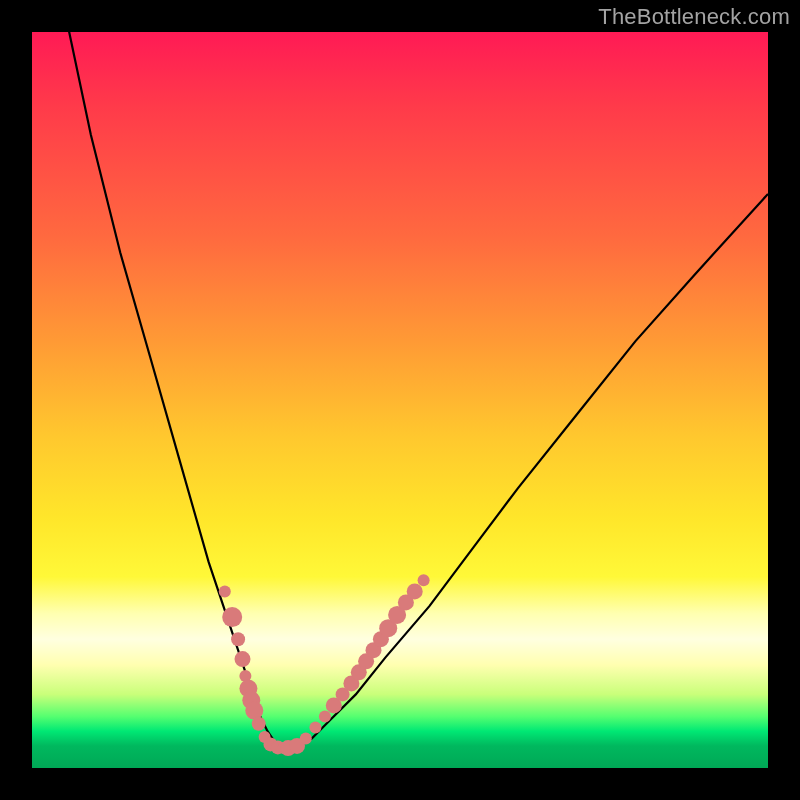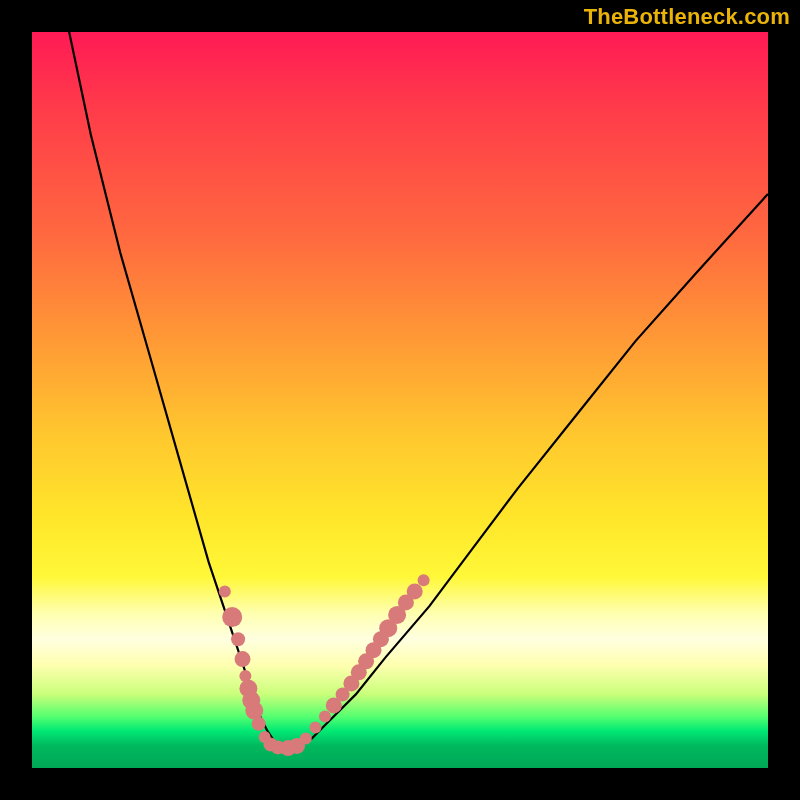--- a/index.html
+++ b/index.html
@@ -14,23 +14,23 @@
   .frame {
     position: relative;
     width: 800px;
     height: 800px;
     background: #000;
   }
   .watermark {
     position: absolute;
     top: 4px;
     right: 10px;
-    color: #eab308;
+    color: #a3a3a3;
     font-size: 22px;
-    font-weight: 700;
+    font-weight: 400;
     letter-spacing: 0.2px;
     z-index: 30;
   }
   .plot-clip {
     position: absolute;
     left: 32px;
     top: 32px;
     width: 736px;
     height: 736px;
     overflow: hidden;

